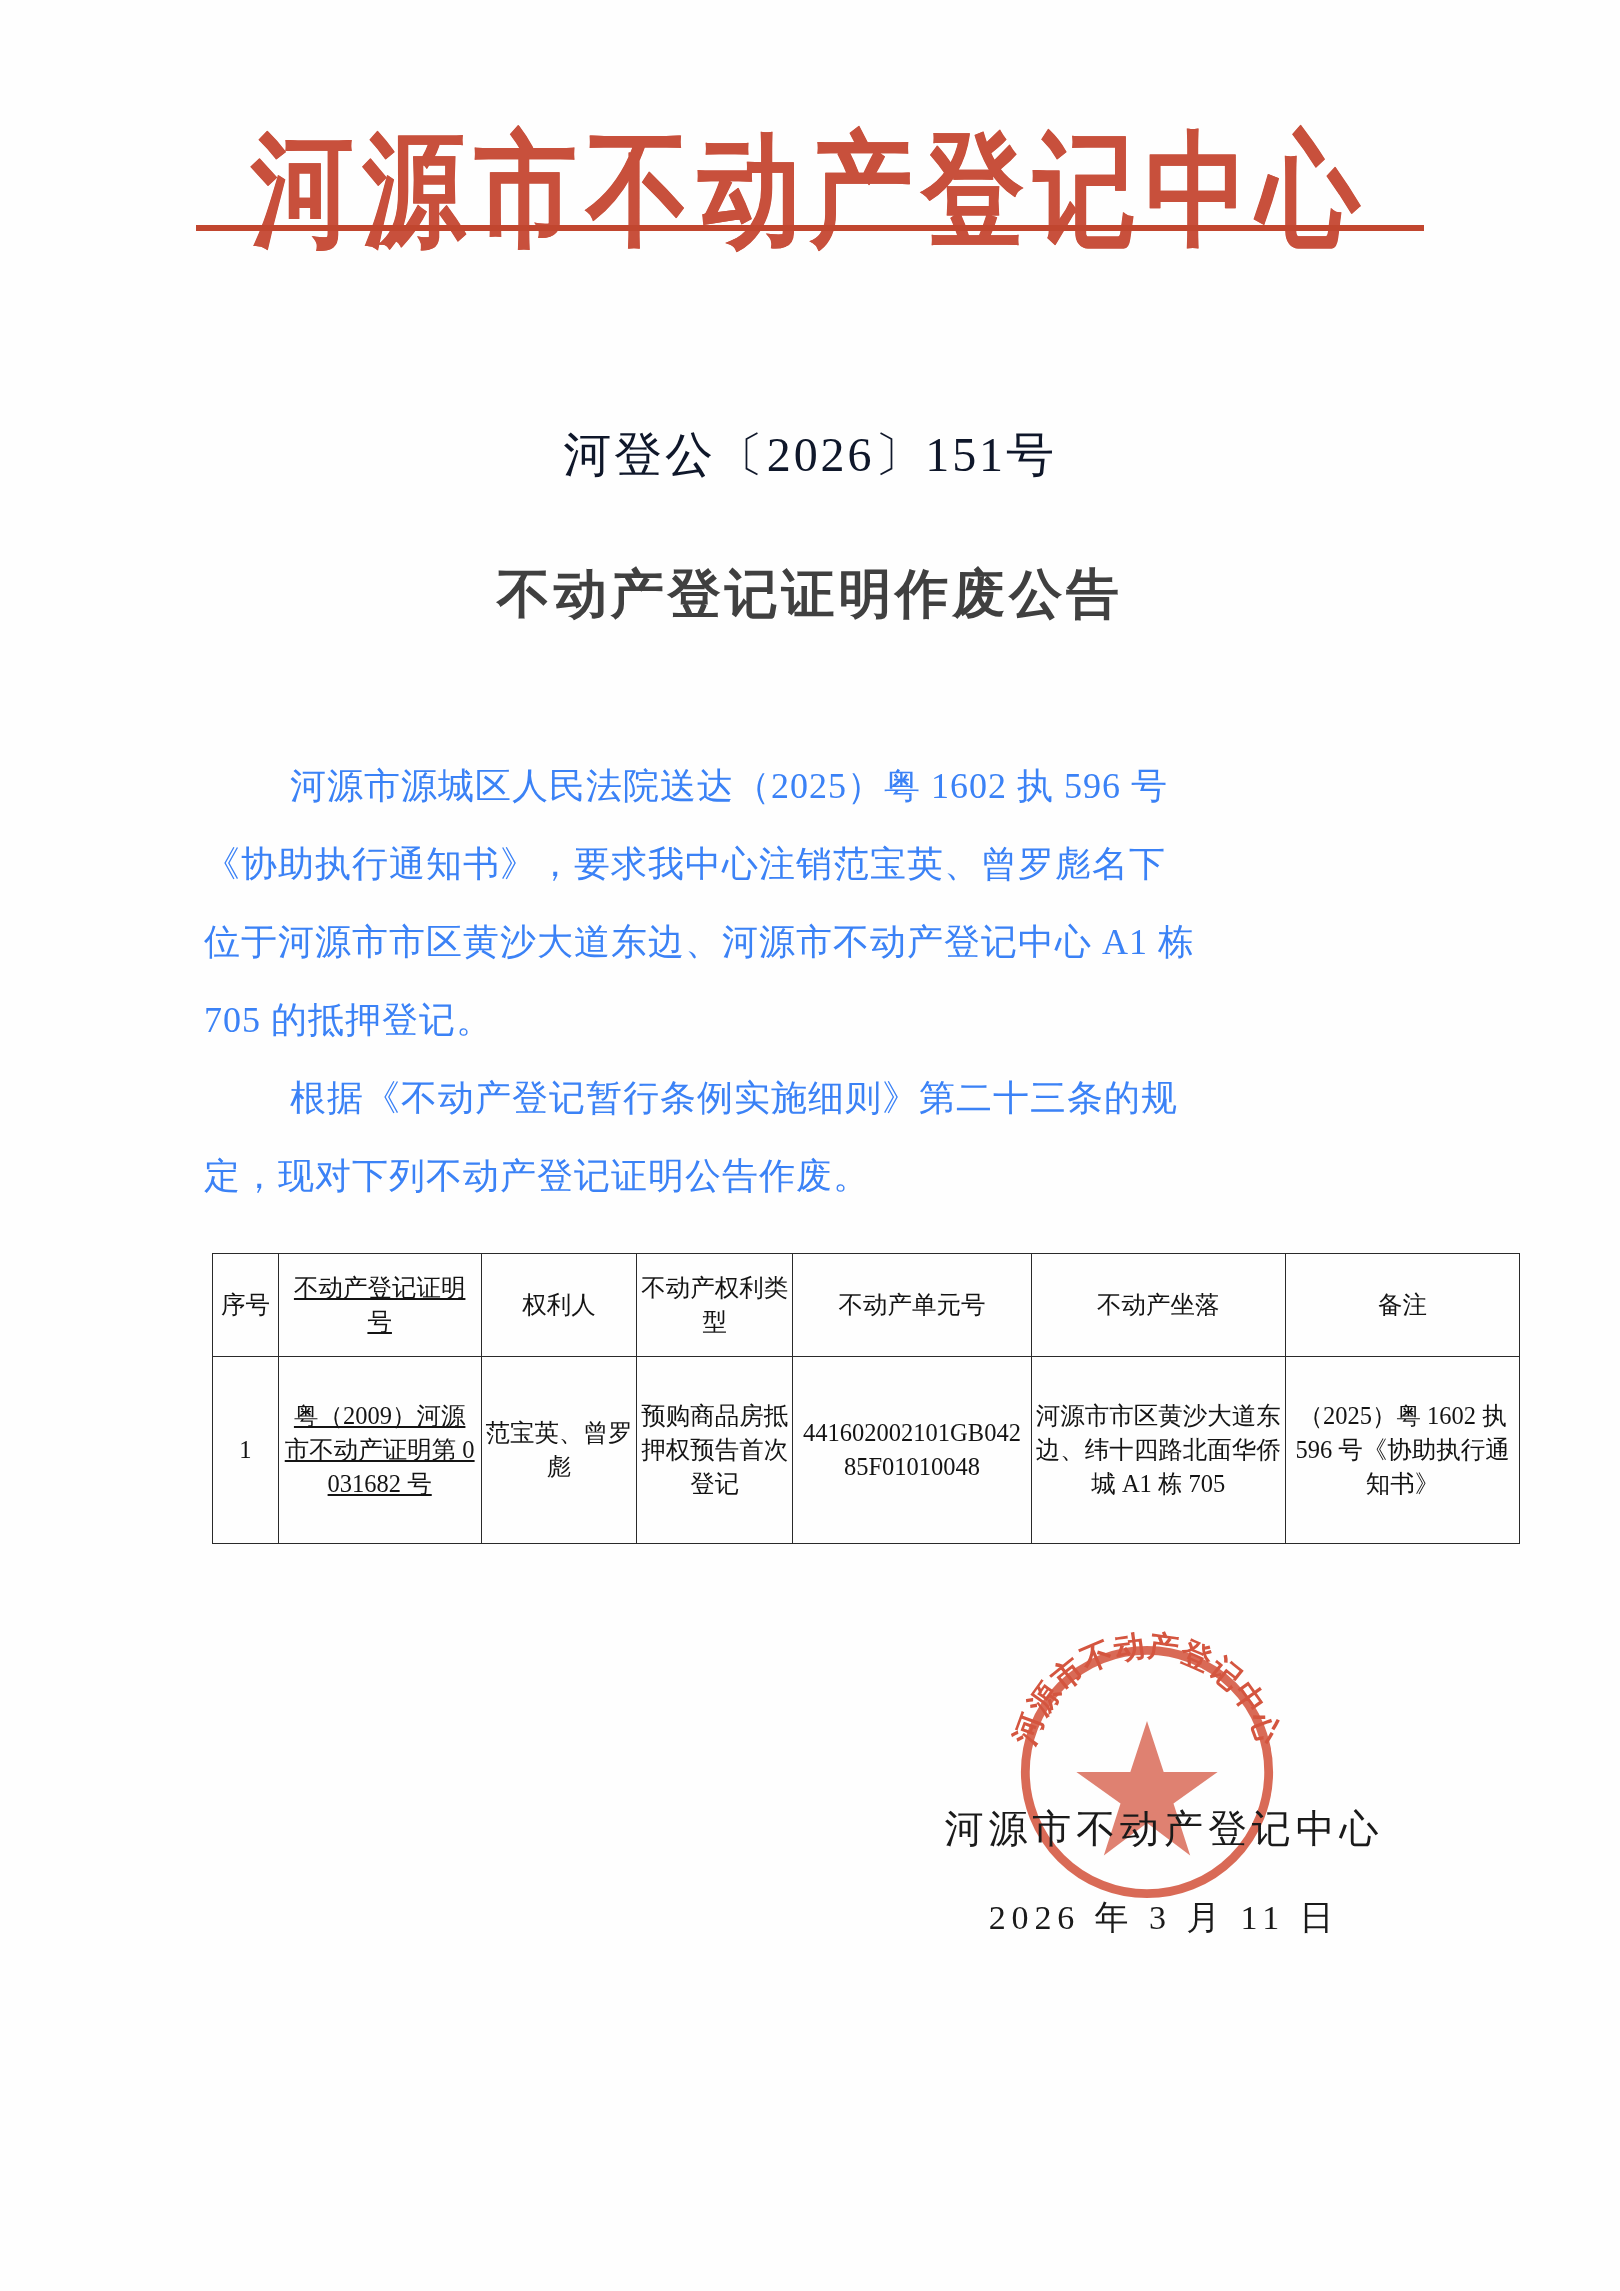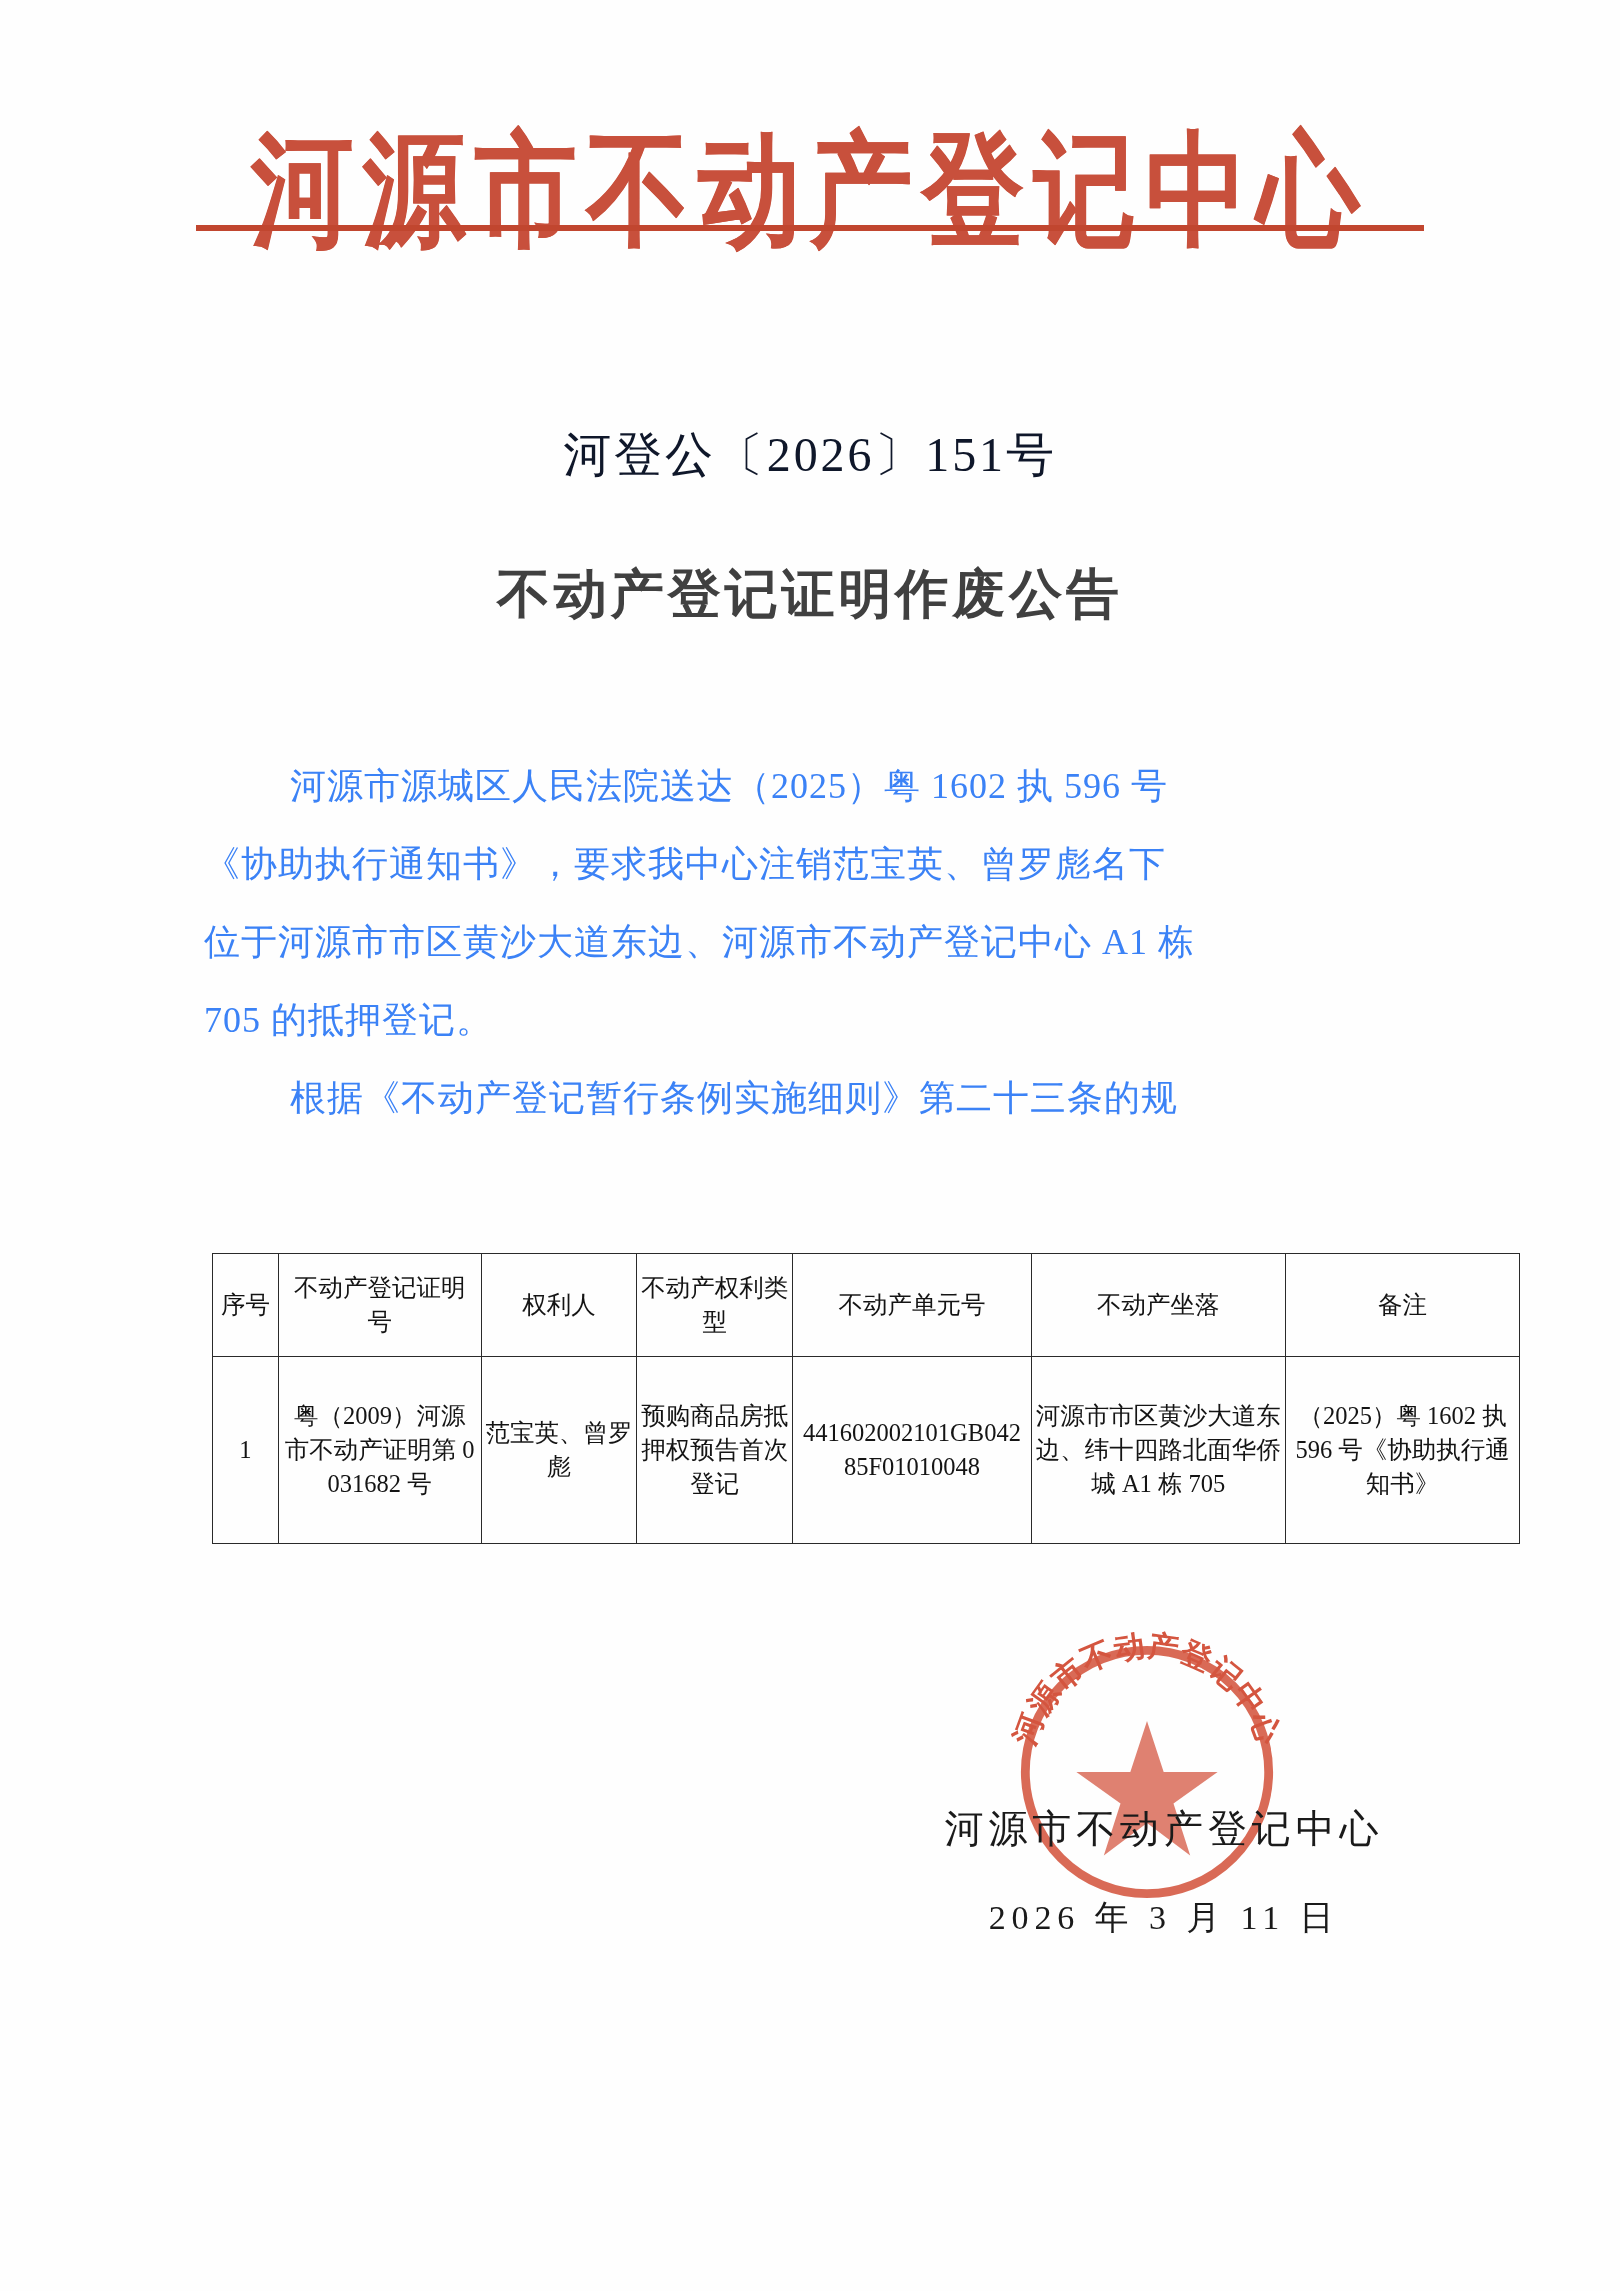--- a/index.html
+++ b/index.html
@@ -126,21 +126,21 @@
     color: #141414;
     word-break: break-all;
   }
   table.announce thead th {
     height: 90px;
   }
   table.announce tbody td {
     height: 174px;
   }
   .c-idx  { width: 57px; }
-  .c-cert { width: 194px; }
+  .c-cert { width: 194px; text-decoration: underline; }
   .c-owner{ width: 147px; }
   .c-type { width: 147px; }
   .c-unit { width: 230px; }
   .c-loc  { width: 245px; }
   .c-note { width: 226px; margin-left: 32px; }
 
   
   .sign-block {
     position: absolute;
     right: 201px;
@@ -199,20 +199,21 @@
   <div class="doc-title-row">
     <span class="doc-title">不动产登记证明作废公告</span>
   </div>
 
   <div class="body-block">
     <div class="body-line indent">河源市源城区人民法院送达（2025）粤 1602 执 596 号</div>
     <div class="body-line">《协助执行通知书》，要求我中心注销范宝英、曾罗彪名下</div>
     <div class="body-line">位于河源市市区黄沙大道东边、河源市不动产登记中心 A1 栋</div>
     <div class="body-line">705 的抵押登记。</div>
     <div class="body-line indent">根据《不动产登记暂行条例实施细则》第二十三条的规</div>
+    <div class="body-line">定，现对下列不动产登记证明公告作废。</div>
   </div>
 
   <div class="tbl-wrap">
     <table class="announce">
       <thead>
         <tr>
           <th class="c-idx">序号</th>
           <th class="c-cert">不动产登记证明号</th>
           <th class="c-owner">权利人</th>
           <th class="c-type">不动产权利类型</th>

